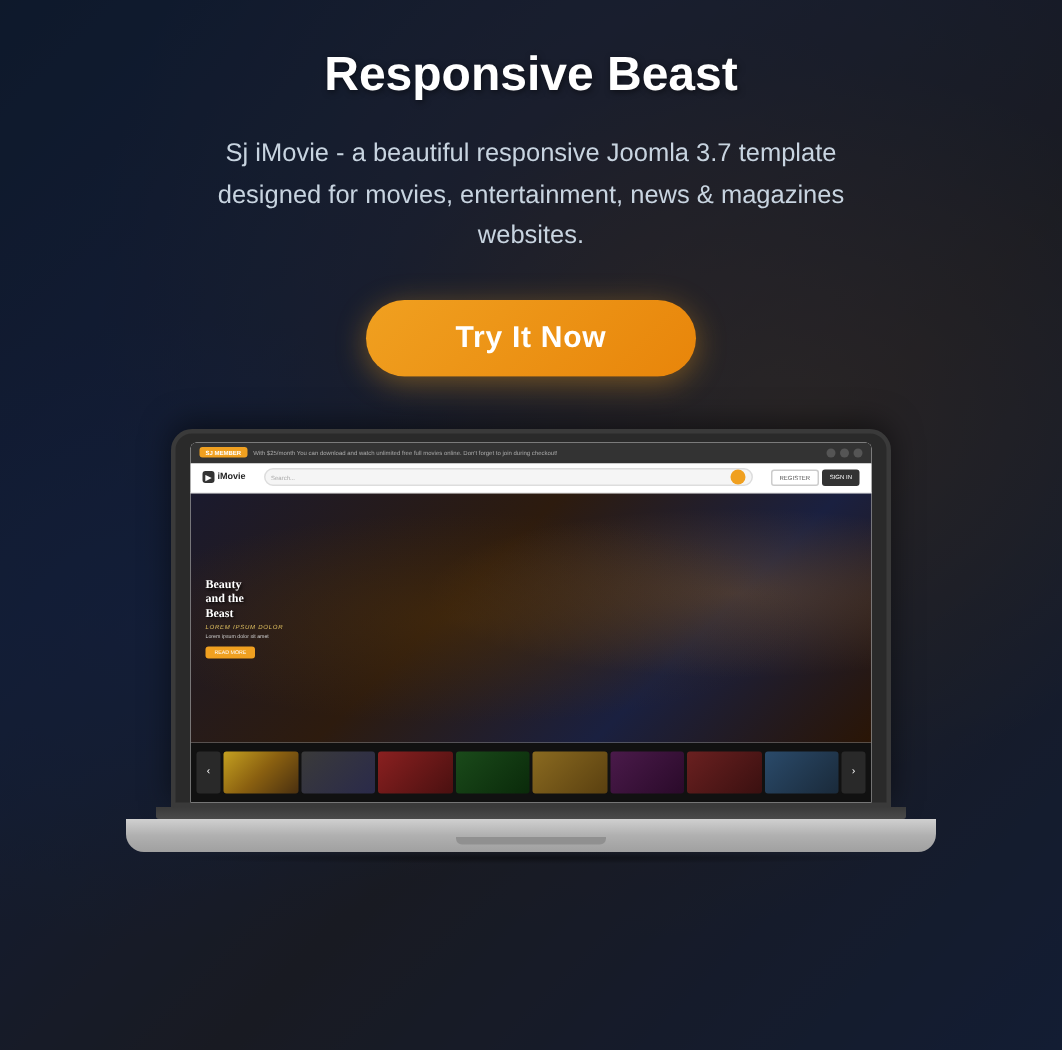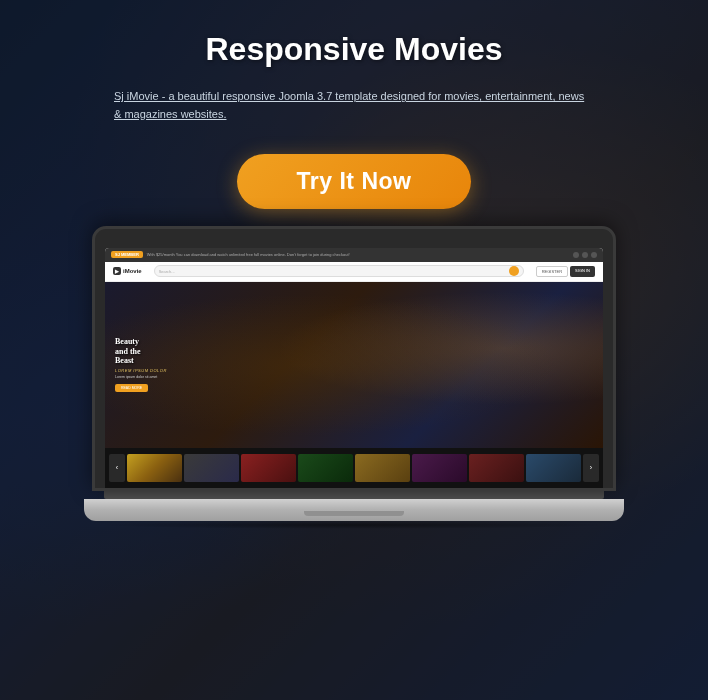--- a/index.html
+++ b/index.html
@@ -57,57 +57,56 @@
       color: #ffffff;
       font-size: 32px;
       font-weight: 900;
       line-height: 1.2;
       max-width: 620px;
       margin-bottom: 20px;
       text-shadow: 1px 1px 4px rgba(0,0,0,0.5);
     }
 
     .subtitle {
-      text-align: left;
+      text-align: center;
       color: #c8d4e0;
-      font-size: 11px;
+      font-size: 17px;
       line-height: 1.6;
       max-width: 480px;
       margin-bottom: 30px;
-      text-decoration: underline;
     }
 
     .cta-button {
       background: linear-gradient(135deg, #f0a020, #e8850a);
       color: #fff;
       border: none;
       border-radius: 50px;
       padding: 14px 60px;
-      font-size: 23px;
+      font-size: 20px;
       font-weight: 600;
       cursor: pointer;
-      margin-bottom: 17px;
+      margin-bottom: 35px;
       box-shadow: 0 4px 20px rgba(240,160,30,0.4);
       letter-spacing: 0.5px;
     }
 
     
     .laptop-container {
       position: relative;
       width: 500px;
       display: flex;
       flex-direction: column;
       align-items: center;
     }
 
     .laptop-screen-outer {
-      width: 524px;
+      width: 480px;
       background: #2a2a2a;
       border-radius: 14px 14px 0 0;
-      padding: 19px 10px 0 10px;
+      padding: 6px 10px 0 10px;
       border: 3px solid #3a3a3a;
       box-shadow: 0 -4px 20px rgba(0,0,0,0.5);
     }
 
     .laptop-screen-inner {
       background: #fff;
       border-radius: 4px 4px 0 0;
       overflow: hidden;
       width: 100%;
       height: 240px;
@@ -380,21 +379,21 @@
   </style>
 </head>
 <body>
 
 <div class="hero-bg"></div>
 <div class="overlay"></div>
 
 <div class="content">
 
   <h1 class="main-title">
-    <span>Responsive Movies</span><br>
+    <span>Responsive Beast</span><br>
   </h1>
 
   <p class="subtitle">Sj iMovie - a beautiful responsive Joomla 3.7 template designed for movies, entertainment, news &amp; magazines websites.</p>
 
   <button class="cta-button">Try It Now</button>
 
   <div class="laptop-container">
     <div class="laptop-screen-outer">
       <div class="laptop-screen-inner">
         <div class="website-preview">

